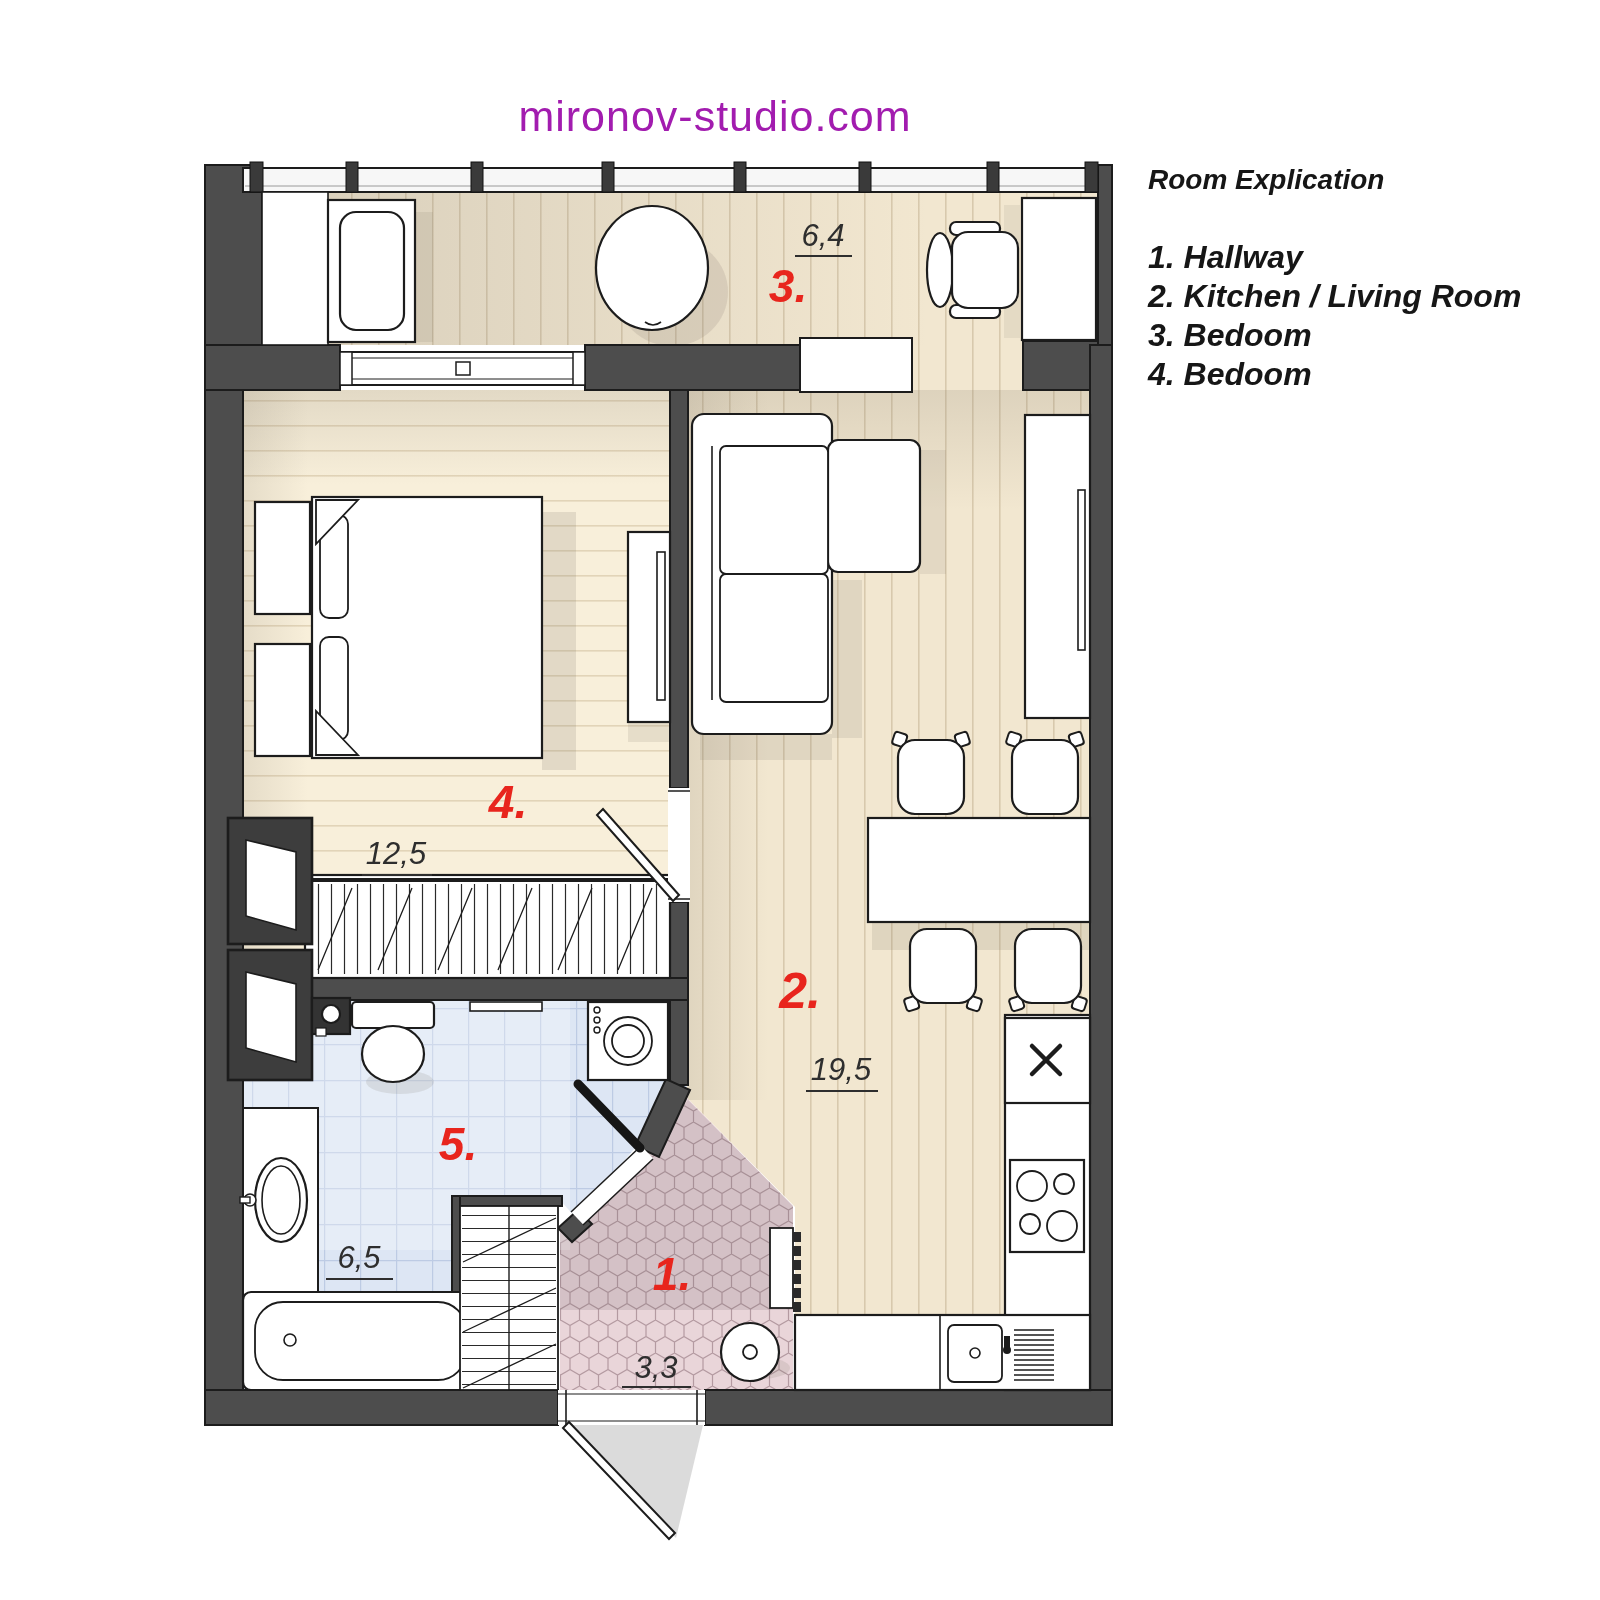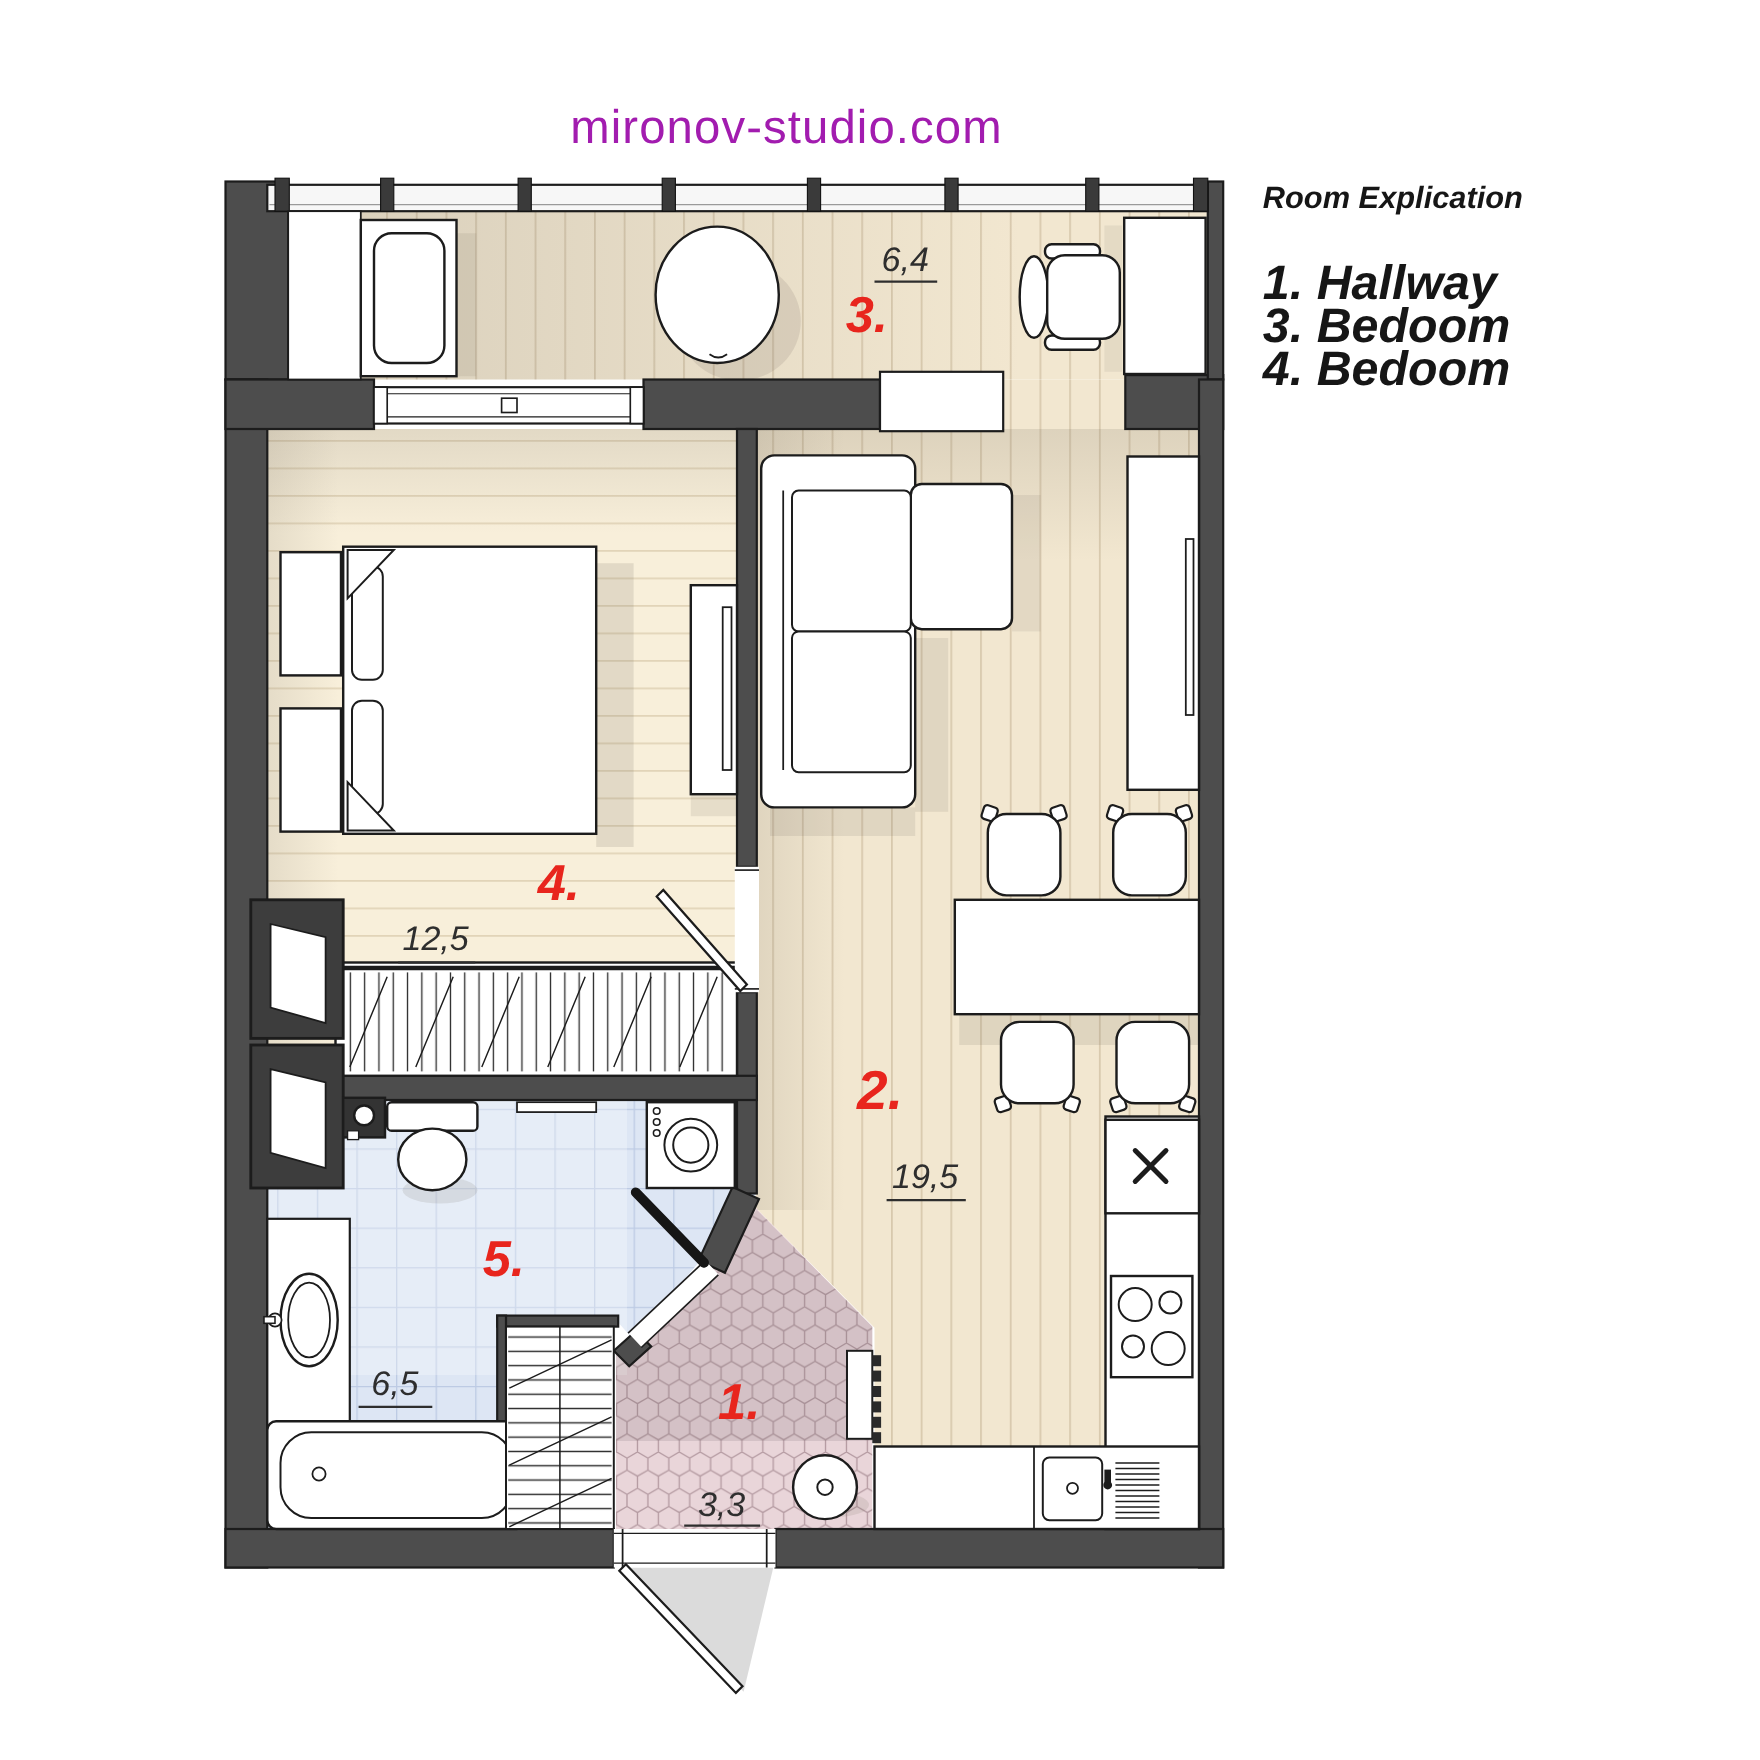--- a/index.html
+++ b/index.html
@@ -2,37 +2,38 @@
 <html><head>
 <meta charset="utf-8">
 <style>
   html,body{margin:0;padding:0;background:#ffffff;}
   #page{position:relative;width:1600px;height:1600px;background:#fff;overflow:hidden;
         font-family:"Liberation Sans",sans-serif;}
   .site-title{position:absolute;left:400px;top:92px;width:630px;text-align:center;
         font-size:43px;color:#a21caf;letter-spacing:1px;}
   .legend{position:absolute;left:1148px;top:164px;width:440px;color:#161616;}
   .legend-title{font-size:28px;font-weight:bold;font-style:italic;}
-  .legend-items{margin-top:42px;font-size:44px;font-weight:bold;font-style:italic;line-height:39px;}
+  .legend-items{margin-top:42px;font-size:32px;font-weight:bold;font-style:italic;line-height:39px;}
   .legend-item{white-space:nowrap;}
   svg text{font-family:"Liberation Sans",sans-serif;}
   .roomnum{fill:#e8251d;font-style:italic;font-weight:bold;}
   .areanum{fill:#2e2e2e;font-style:italic;}
 </style>
 </head>
 <body>
 
 <div id="page">
 
   <div class="site-title">mironov-studio.com</div>
 
   <div class="legend">
     <div class="legend-title">Room Explication</div>
     <div class="legend-items">
       <div class="legend-item"><span>1.</span>&nbsp;<span>Hallway</span></div>
+      <div class="legend-item"><span>2.</span>&nbsp;<span>Kitchen / Living Room</span></div>
       <div class="legend-item"><span>3.</span>&nbsp;<span>Bedoom</span></div>
       <div class="legend-item"><span>4.</span>&nbsp;<span>Bedoom</span></div>
     </div>
   </div>
 
   <svg width="1600" height="1600" viewBox="0 0 1600 1600">
     <defs>
       <pattern id="plankV" width="27" height="27" patternUnits="userSpaceOnUse">
         <rect width="27" height="27" fill="#f2e7d0"></rect>
         <line x1="0.8" y1="0" x2="0.8" y2="27" stroke="#d8c9ad" stroke-width="1.6"></line>

